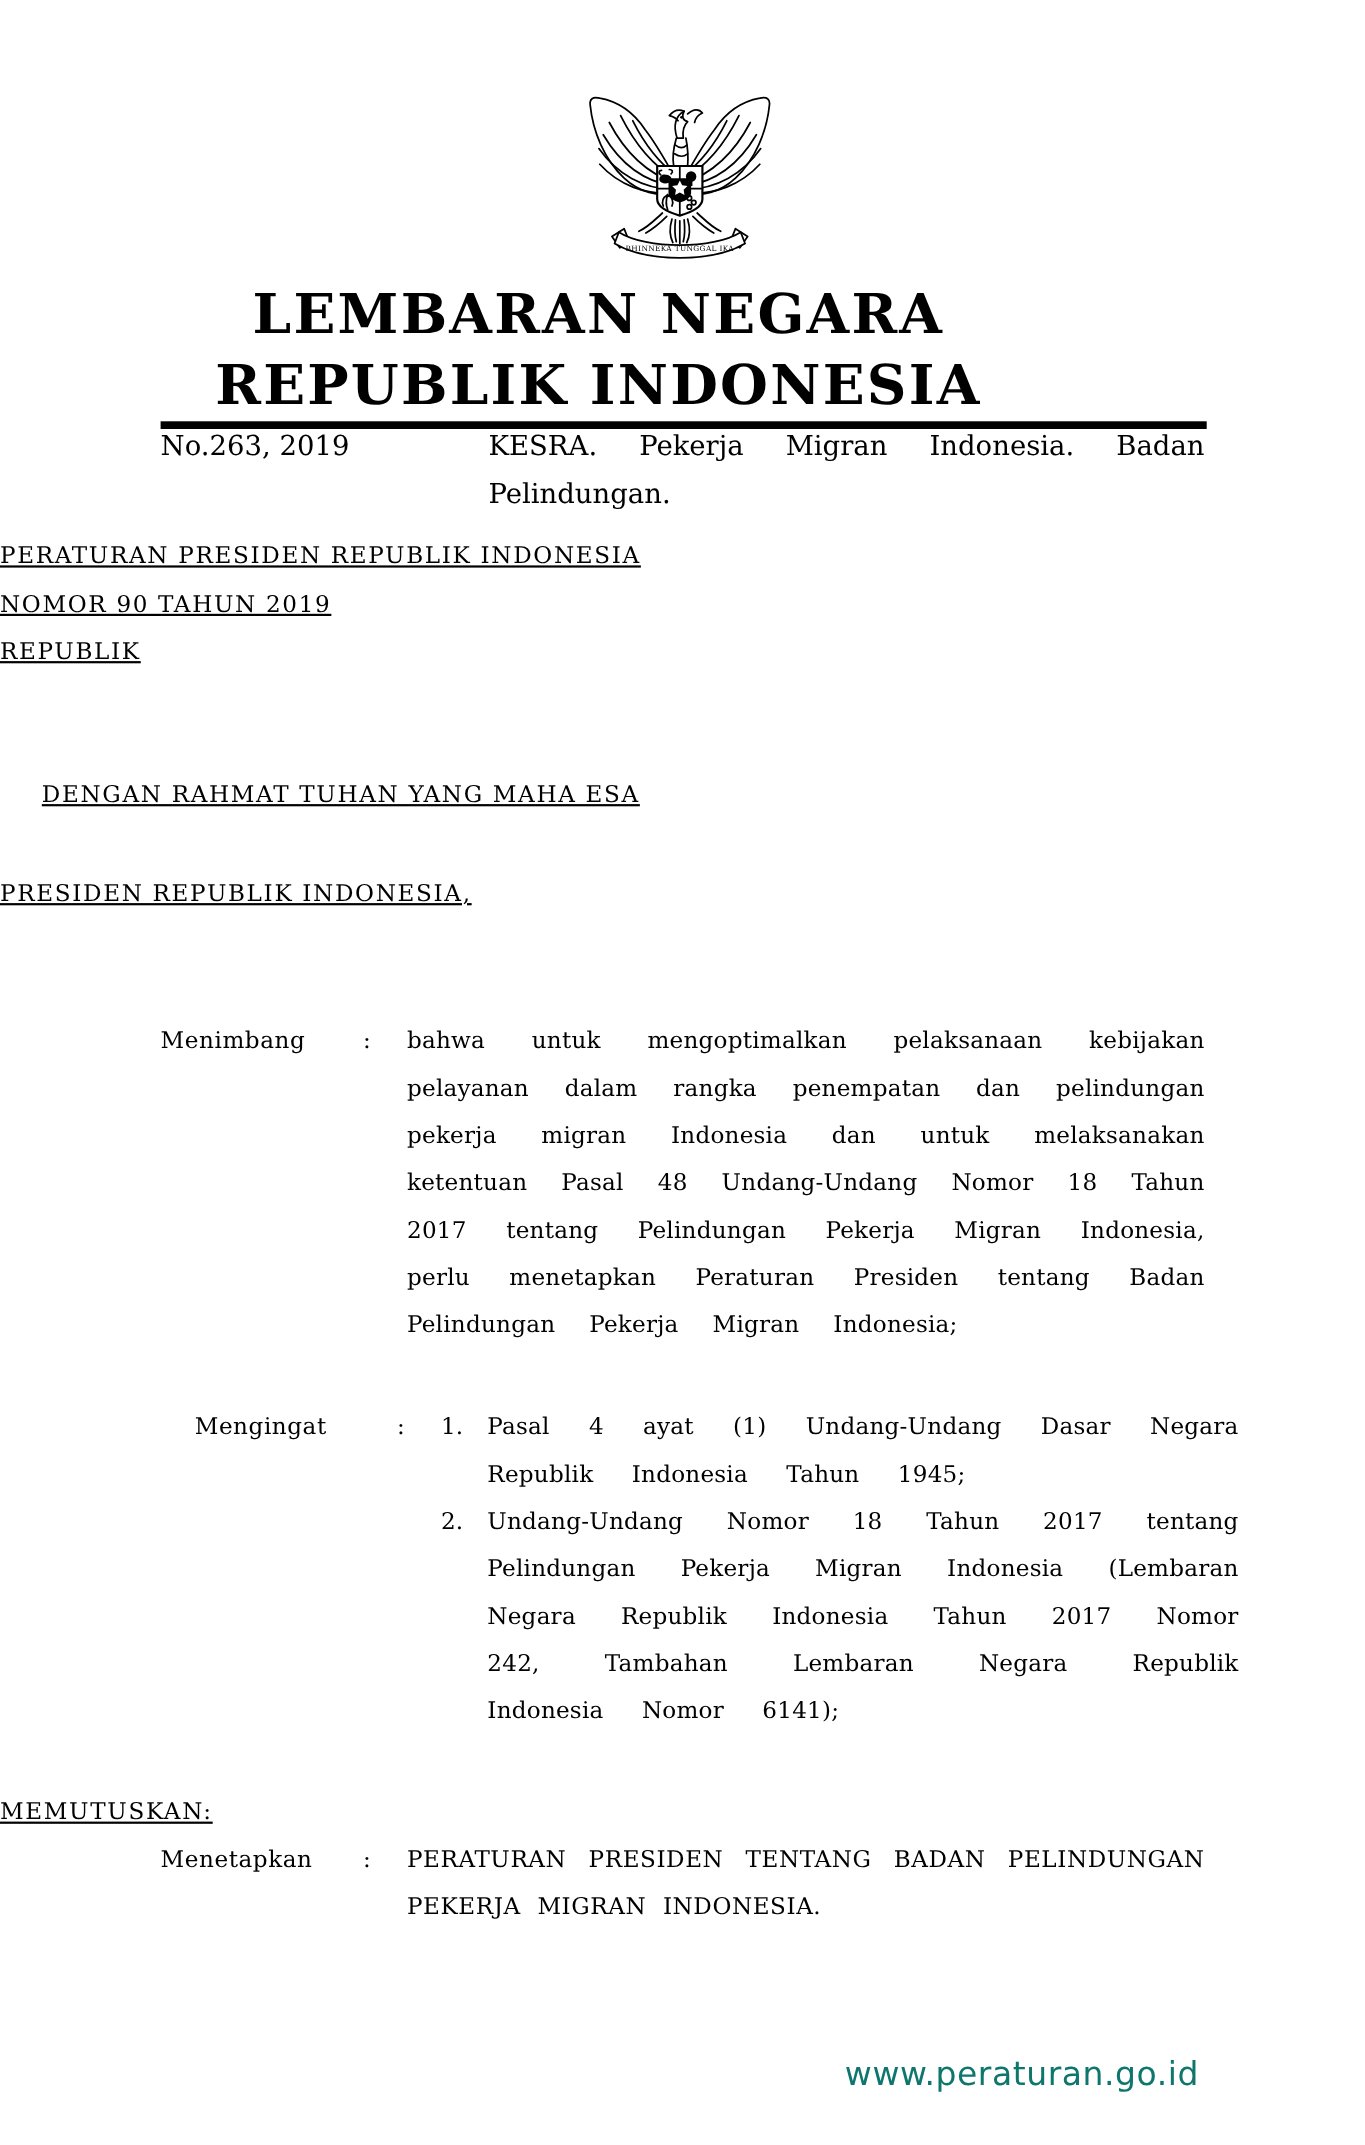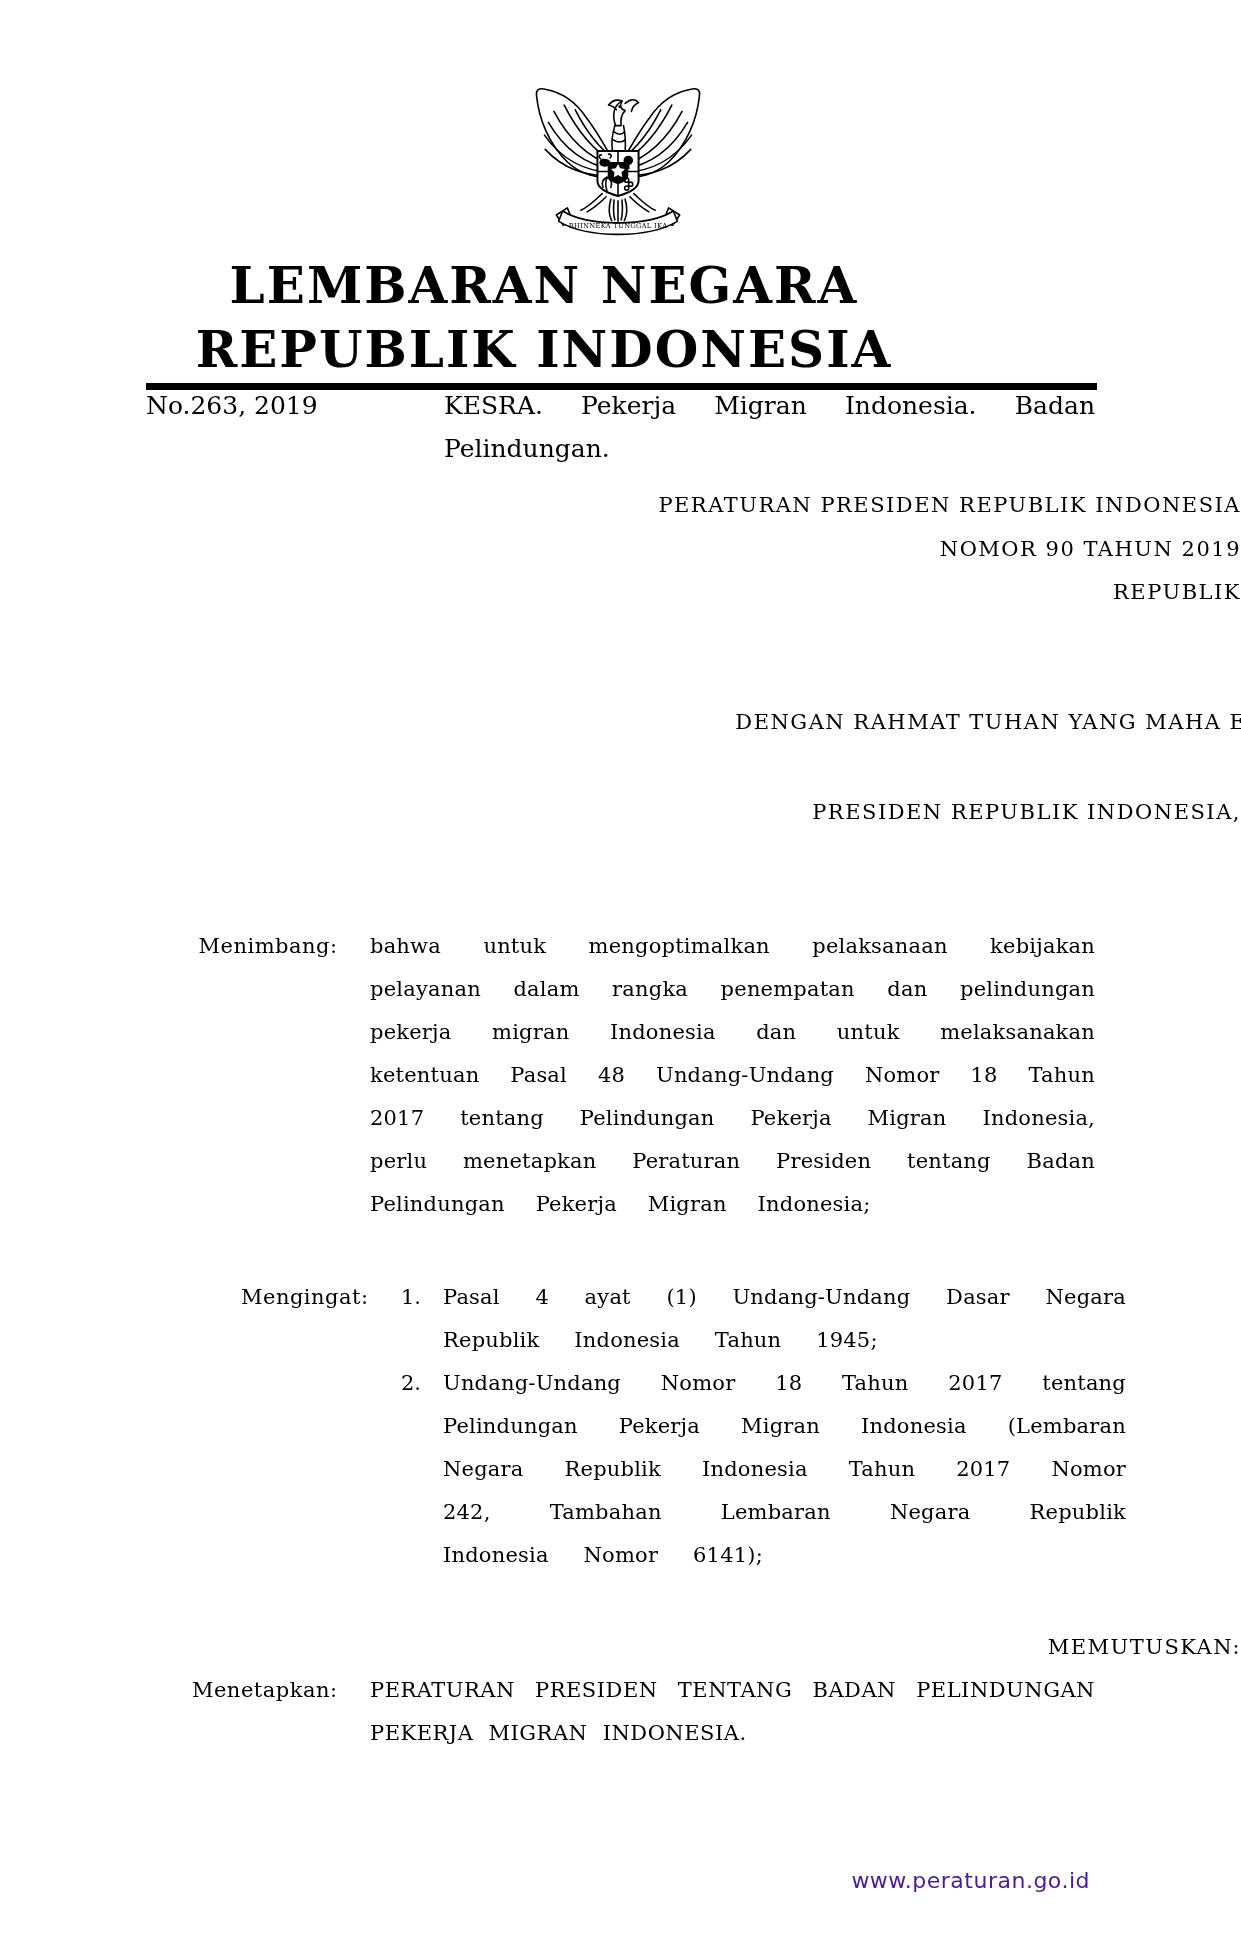--- a/index.html
+++ b/index.html
@@ -35,64 +35,65 @@
     top: 384px; left: 146px; width: 949px;
     display: grid; grid-template-columns: 298px 651px;
     font-size: 25px; line-height: 43px;
   }
   .meta-subject-l1 { text-align: justify; text-align-last: justify; }
   .meta-subject-l2 { text-align: left; }
 
   
   .heading {
     left: 0; width: 1241px;
-    text-align: right;
+    text-align: left;
     font-size: 21px; line-height: 24px;
     letter-spacing: 1.5px;
     white-space: nowrap;
+    text-decoration: underline;
   }
   .h-peraturan { top: 493px; }
   .h-nomor     { top: 537px; }
   .h-tentang   { top: 580px; }
   .h-badan     { top: 623px; }
   .h-rahmat    { top: 710px; margin-left: 38px; }
   .h-presiden  { top: 800px; }
   .h-memutuskan{ top: 1626px; line-height: 43px; }
 
   
   .clause {
     left: 146px; width: 949px;
     display: grid; grid-template-columns: 184px 40px 725px;
     font-size: 21px; line-height: 43px;
     align-items: start;
   }
   .cl-menimbang  { top: 925px; }
   .cl-mengingat  { top: 1276px; margin-left: 31px; }
   .cl-menetapkan { top: 1669px; }
-  .clause-label { letter-spacing: 0.5px; text-align: right; }
+  .clause-label { letter-spacing: 0.5px; }
   .clause-colon { text-align: left; }
   .clause-text {
     text-align: justify;
     word-spacing: 24px;
     letter-spacing: 0.2px;
   }
   .clause-text.caps { word-spacing: 8px; letter-spacing: 0.5px; }
 
   .num-item { display: grid; grid-template-columns: 42px 683px; }
   .num-item .item-text {
     text-align: justify;
     word-spacing: 28px;
     letter-spacing: 0.2px;
   }
 
   
   .watermark {
     top: 1868px; right: 151px;
     font-family: "DejaVu Sans", "Liberation Sans", sans-serif;
-    font-size: 22px; color: #4c1d95;
+    font-size: 30px; color: #0f766e;
     letter-spacing: 0.5px;
     text-align: right;
   }
 </style>
 </head>
 <body>
 
 <div class="page">
 
   <div class="abs emblem">

